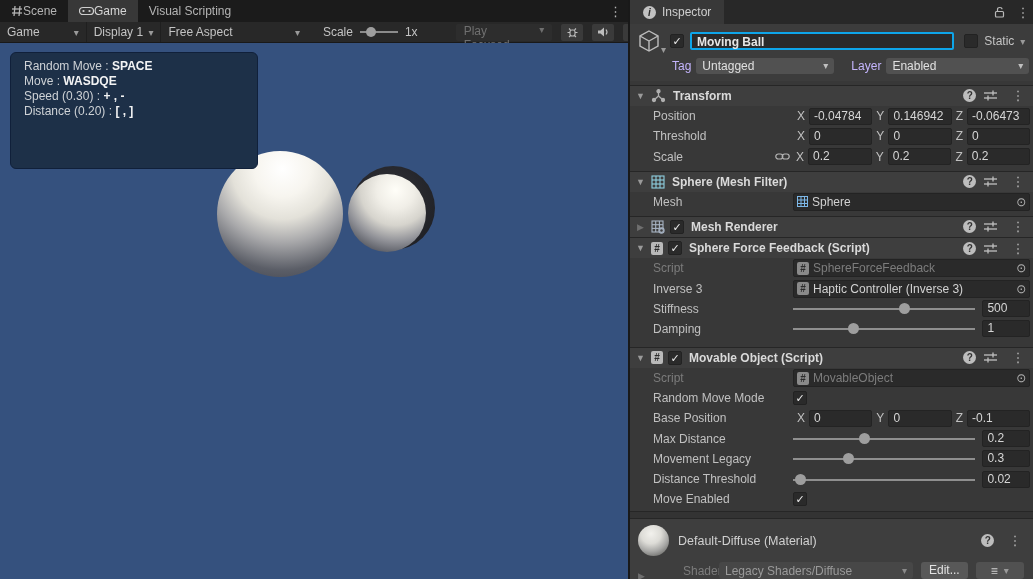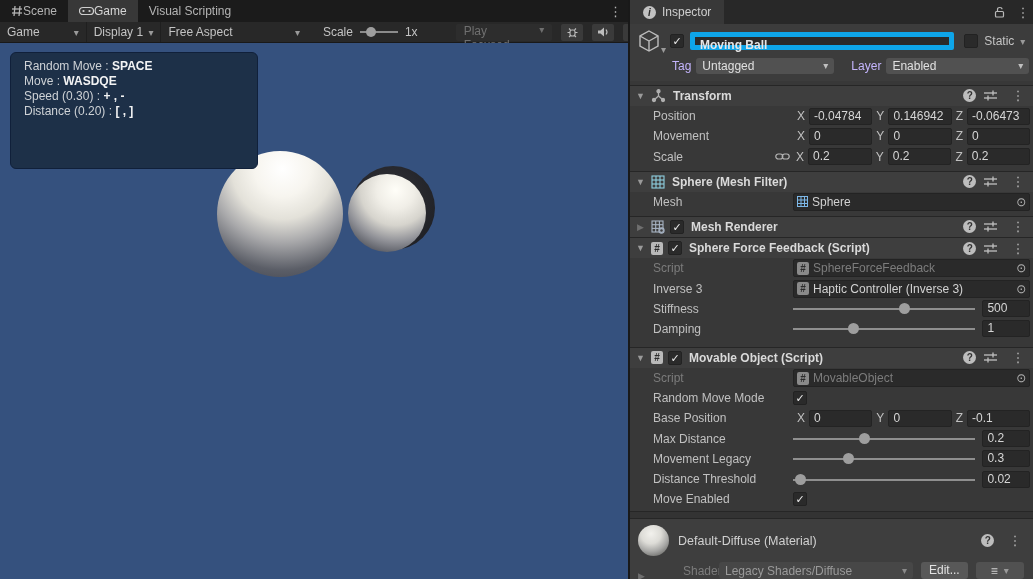--- a/index.html
+++ b/index.html
@@ -55,21 +55,21 @@
   .icon-btn { display:flex; align-items:center; justify-content:center; padding:0 5px; }
 
   .go-header { background:#3c3c3c; padding:5px 6px 6px 6px; }
   .go-row1 { display:flex; align-items:center; gap:6px; height:24px; }
   .go-row2 { display:flex; align-items:center; gap:5px; height:19px; margin-top:3px; padding-left:36px; }
   .cube-wrap { position:relative; width:28px; height:24px; }
   .cube-wrap .mini-caret { position:absolute; right:-2px; bottom:-2px; }
   .cb { width:14px; height:14px; background:#2a2a2a; border:1px solid #222; border-radius:2px;
        color:#ececec; font-size:11px; line-height:12px; text-align:center; flex-shrink:0; }
   .cb.checked::after { content:"\2713"; }
-  .namefield { flex:1; background:#2a2a2a; border:5px solid #0ea5e9; border-radius:2px; height:18px;
+  .namefield { flex:1; background:#2a2a2a; border:2px solid #0ea5e9; border-radius:2px; height:18px;
        line-height:16px; padding:0 5px; font-weight:bold; color:#e6e6e6; }
   .static-group { display:flex; align-items:center; gap:6px; color:#c4c4c4; padding:0 4px; }
   .dd { background:#515151; border-radius:3px; height:16px; display:flex; align-items:center; padding:0 6px; color:#e0e0e0; }
   .dd .caret { margin-left:auto; color:#c0c0c0; }
   .dd.tag-dd { width:138px; margin-right:12px; }
   .dd.layer-dd { width:143px; }
   .flabel { color:#c4b5fd; }
   .gap4 { height:4px; background:#383838; }
 
   .chead { height:22px; background:#3e3e3e; border-top:1px solid #262626; display:flex; align-items:center; padding:0 5px; gap:5px; }
@@ -311,21 +311,21 @@
       <div class="vec3">
         <span class="axis">X</span>
         <div class="vfield">-0.04784</div>
         <span class="axis">Y</span>
         <div class="vfield">0.146942</div>
         <span class="axis">Z</span>
         <div class="vfield">-0.06473</div>
       </div>
     </div>
     <div class="prow">
-      <span class="rlabel">Movement</span>
+      <span class="rlabel">Threshold</span>
       <div class="vec3">
         <span class="axis">X</span>
         <div class="vfield">0</div>
         <span class="axis">Y</span>
         <div class="vfield">0</div>
         <span class="axis">Z</span>
         <div class="vfield">0</div>
       </div>
     </div>
     <div class="prow">

